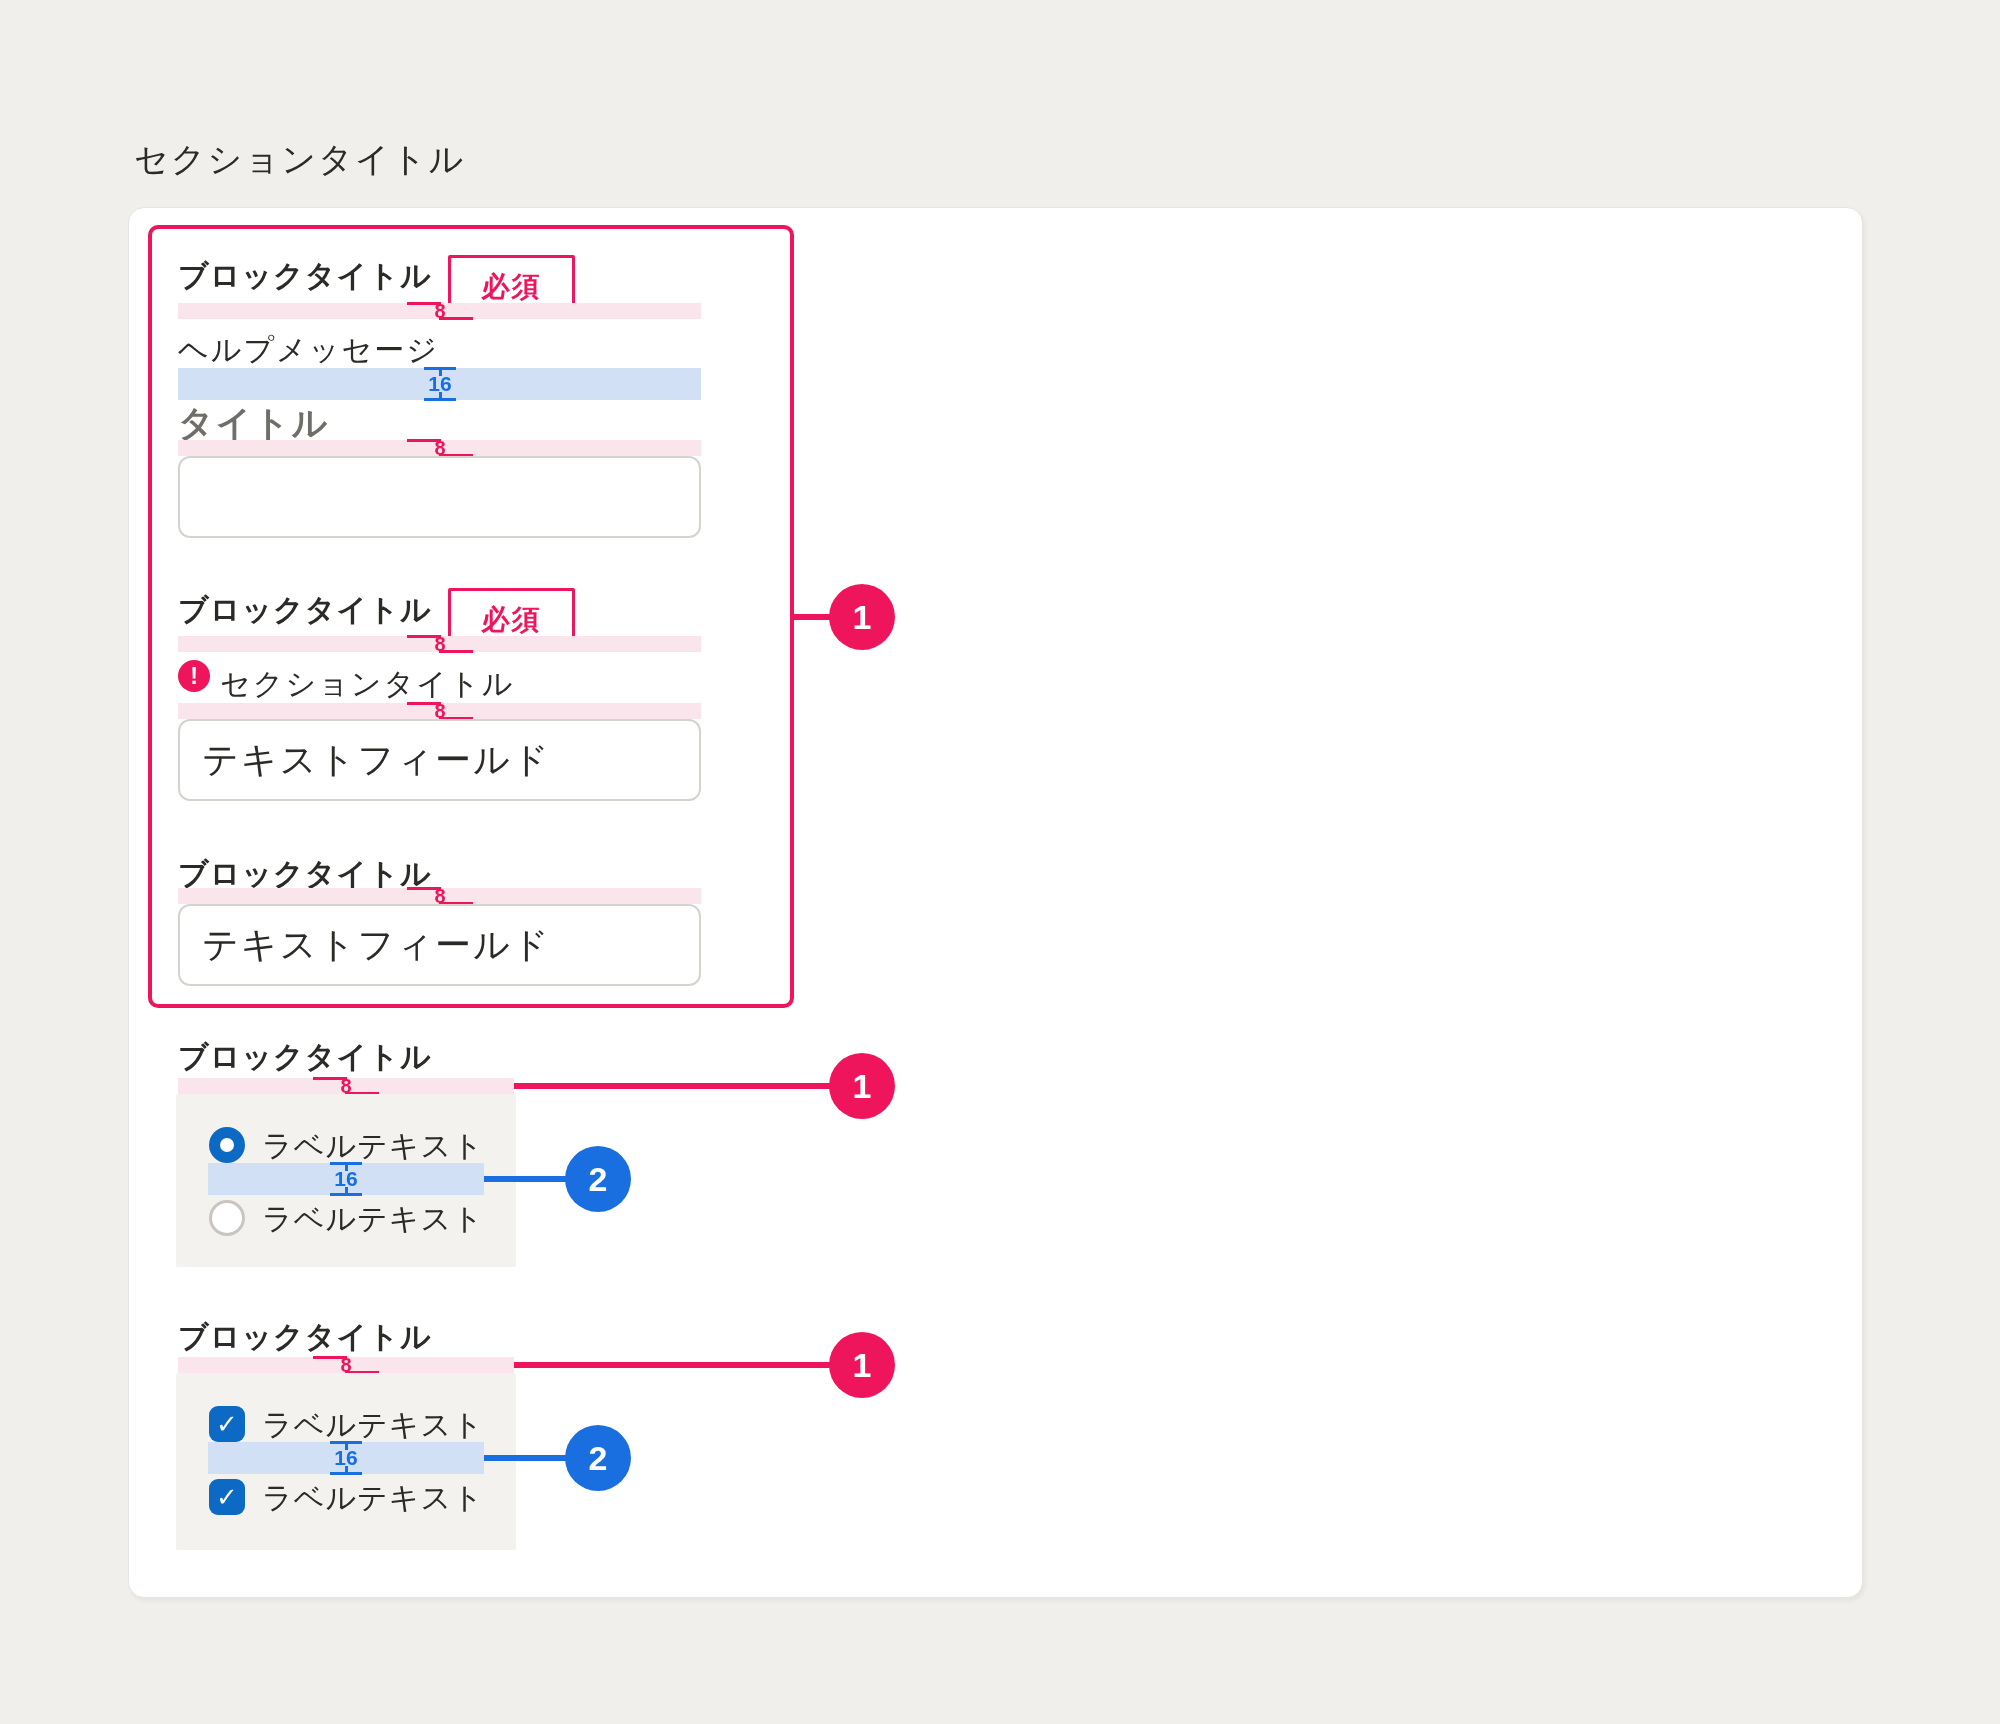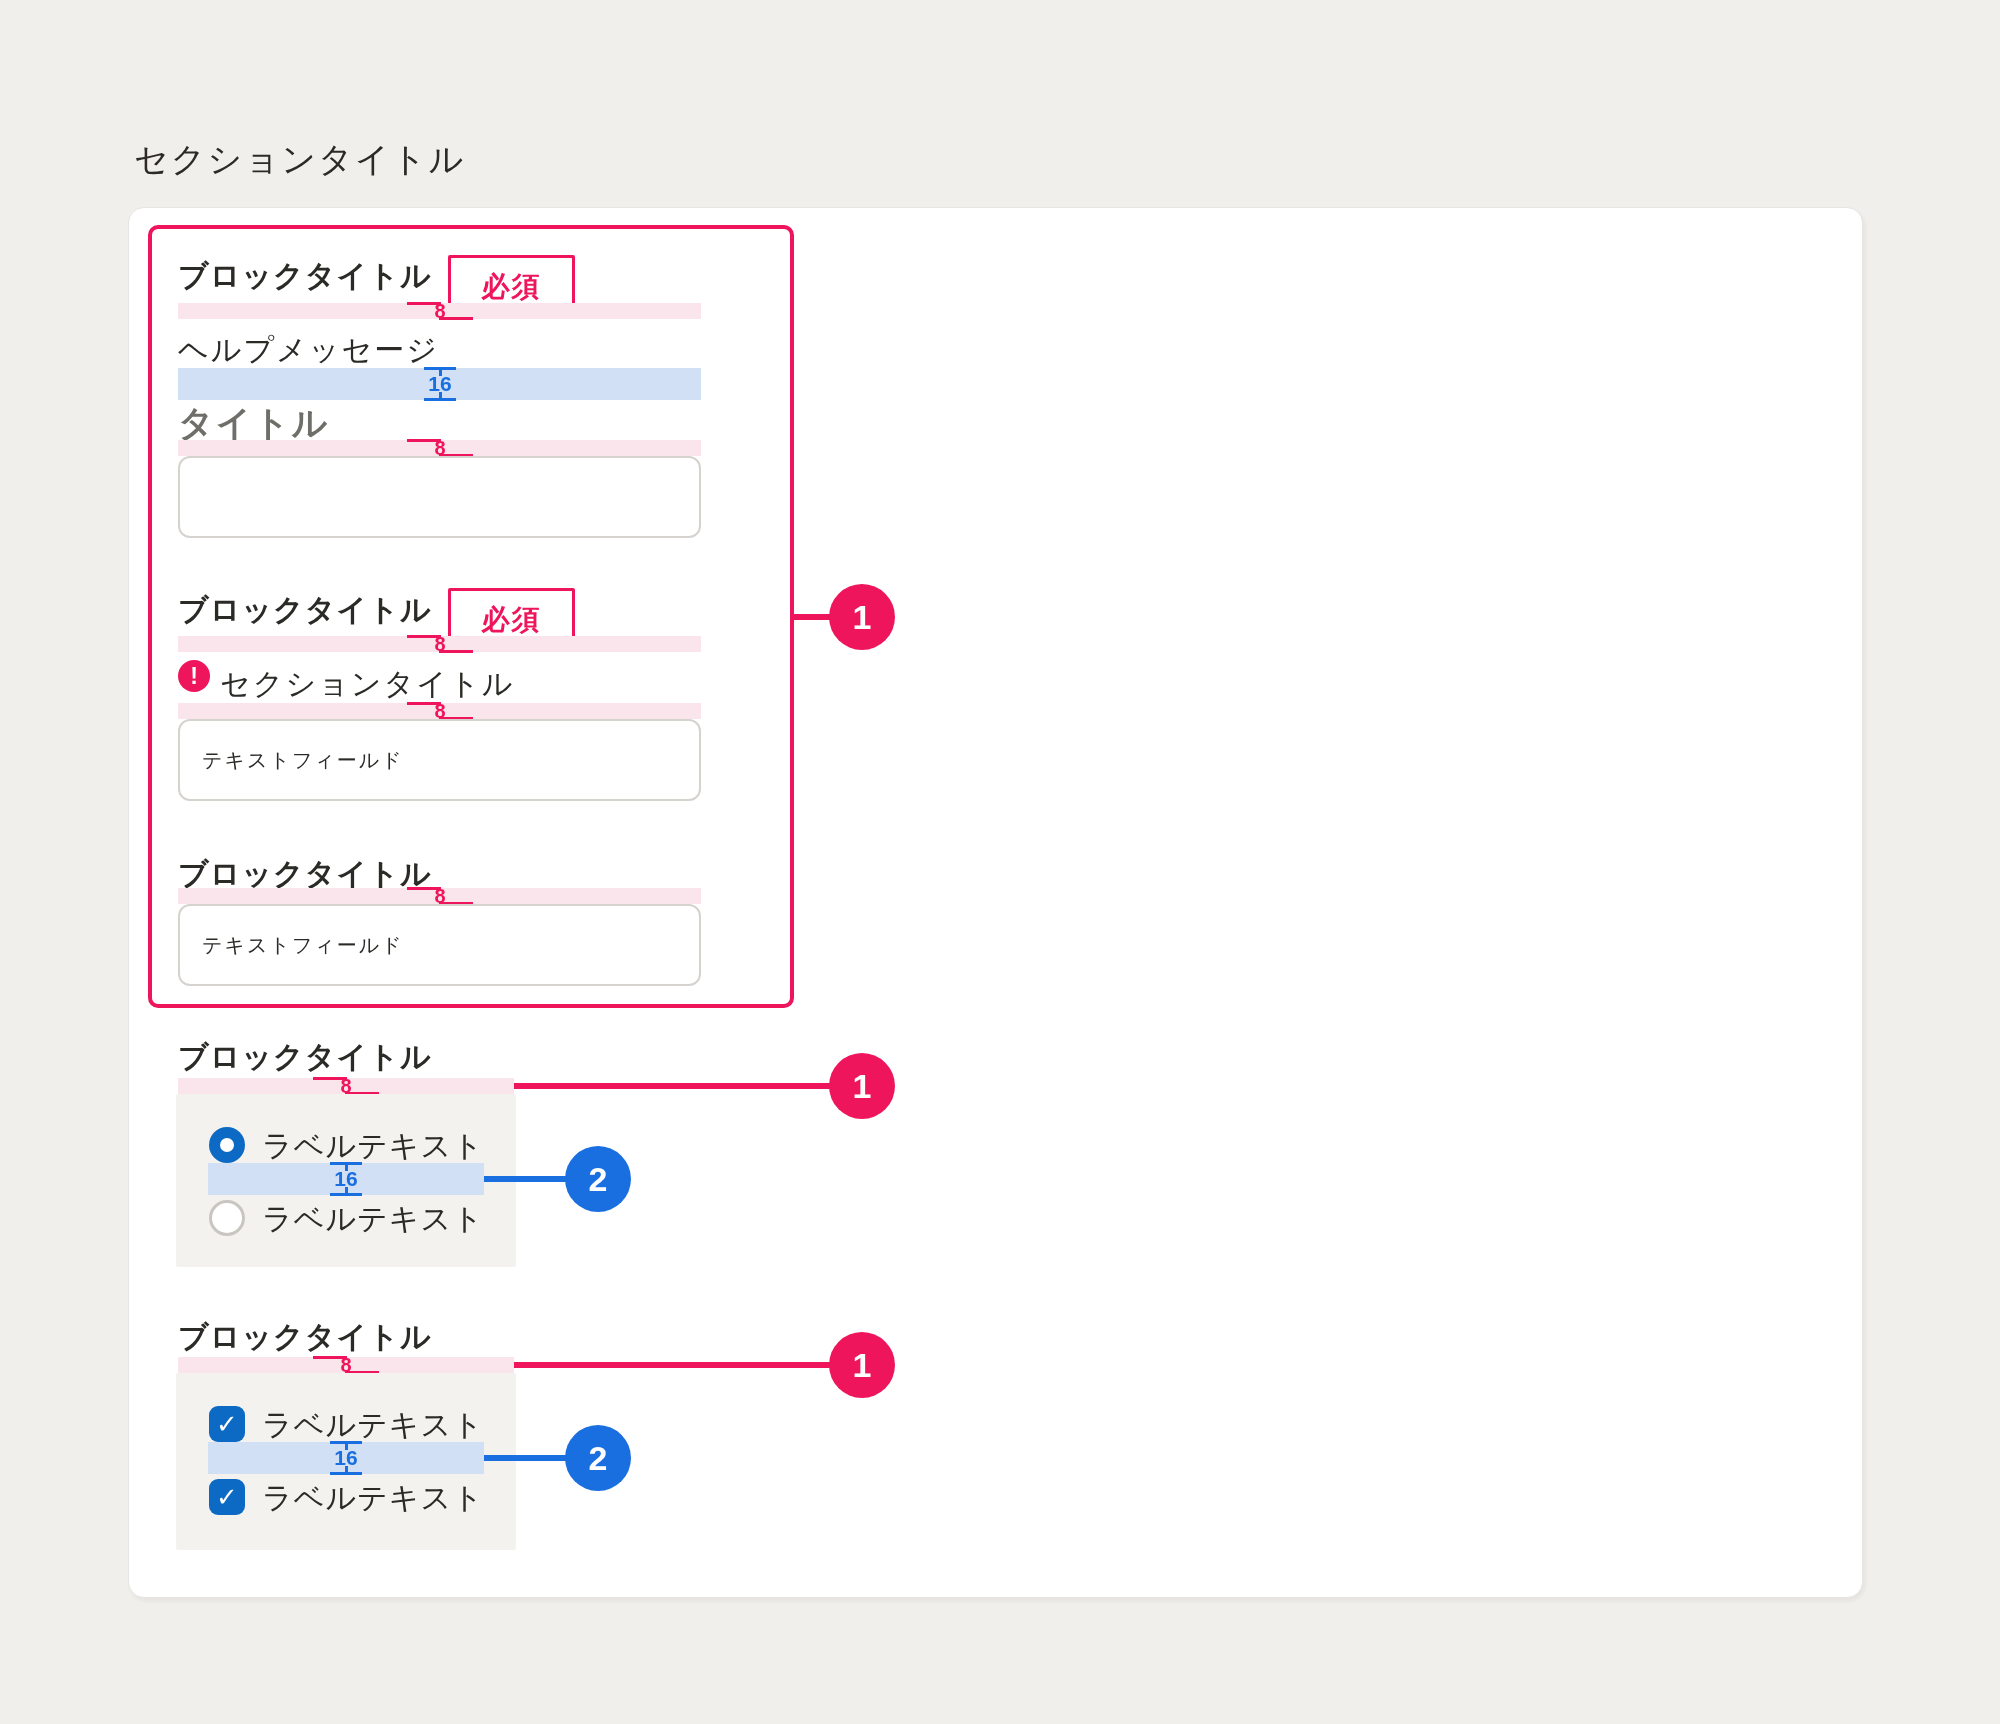--- a/index.html
+++ b/index.html
@@ -37,21 +37,21 @@
   .m8 .num{position:absolute;left:0;top:-3px;width:100%;text-align:center;font-size:20px;line-height:22px;
            font-weight:700;color:var(--crimson);}
   .m16{width:66px;height:32px;color:var(--callout-blue);}
   .m16 .cap-t{position:absolute;left:17px;top:-1px;width:32px;height:3px;background:var(--callout-blue);}
   .m16 .cap-b{position:absolute;left:17px;bottom:-1px;width:32px;height:3px;background:var(--callout-blue);}
   .m16 .tick-t{position:absolute;left:32px;top:2px;width:3px;height:6px;background:var(--callout-blue);}
   .m16 .tick-b{position:absolute;left:32px;bottom:2px;width:3px;height:6px;background:var(--callout-blue);}
   .m16 .num{position:absolute;left:0;top:3px;width:100%;text-align:center;font-size:21px;line-height:26px;
             font-weight:700;color:var(--callout-blue);}
   .tf{width:523px;height:82px;box-sizing:border-box;background:#fff;border:2px solid var(--field-border);
-      border-radius:12px;padding:0 22px;font-family:inherit;font-size:20px;color:var(--ink);letter-spacing:2px;outline:none;}
+      border-radius:12px;padding:0 22px;font-family:inherit;font-size:36px;color:var(--ink);letter-spacing:2px;outline:none;}
   .err-icon{width:32px;height:32px;border-radius:50%;background:var(--crimson);color:#fff;
             display:flex;align-items:center;justify-content:center;font-size:23px;font-weight:700;line-height:32px;}
   .line{height:6px;}
   .line.pink{background:var(--crimson);}
   .line.blue{background:var(--callout-blue);}
   .circle{width:66px;height:66px;border-radius:50%;display:flex;align-items:center;justify-content:center;
           color:#fff;font-size:34px;font-weight:700;}
   .circle.pink{background:var(--crimson);}
   .circle.blue{background:var(--callout-blue);}
   .gray-box{background:var(--gray-box);border-radius:2px;}

